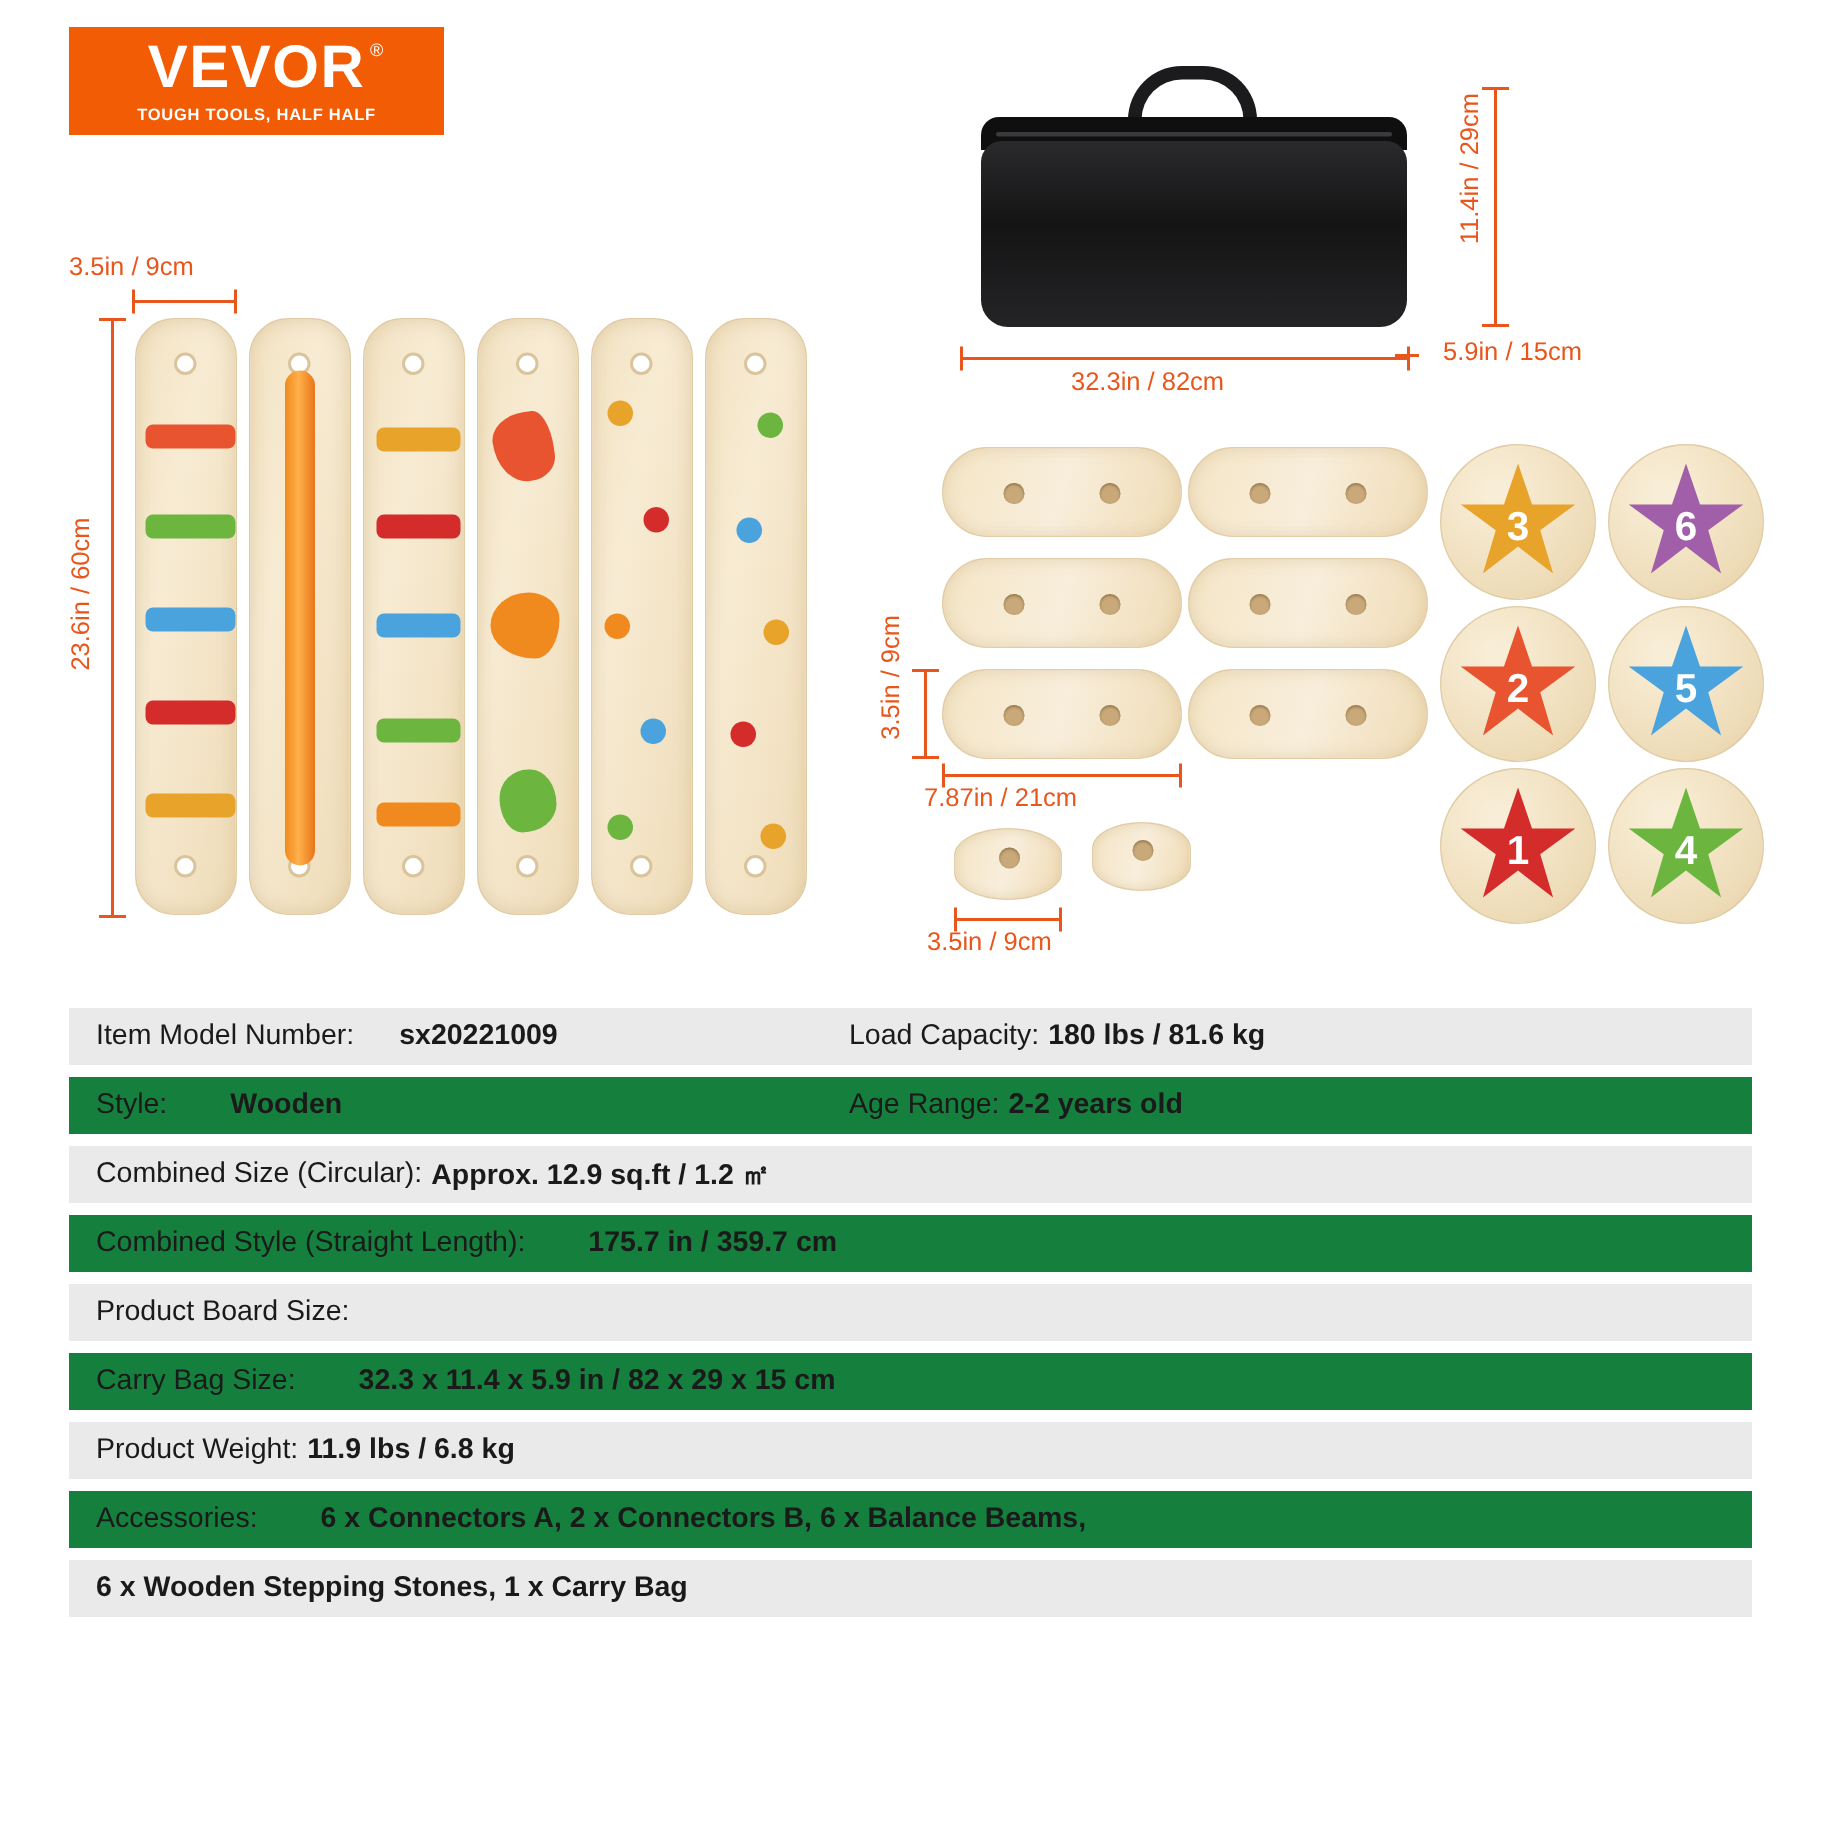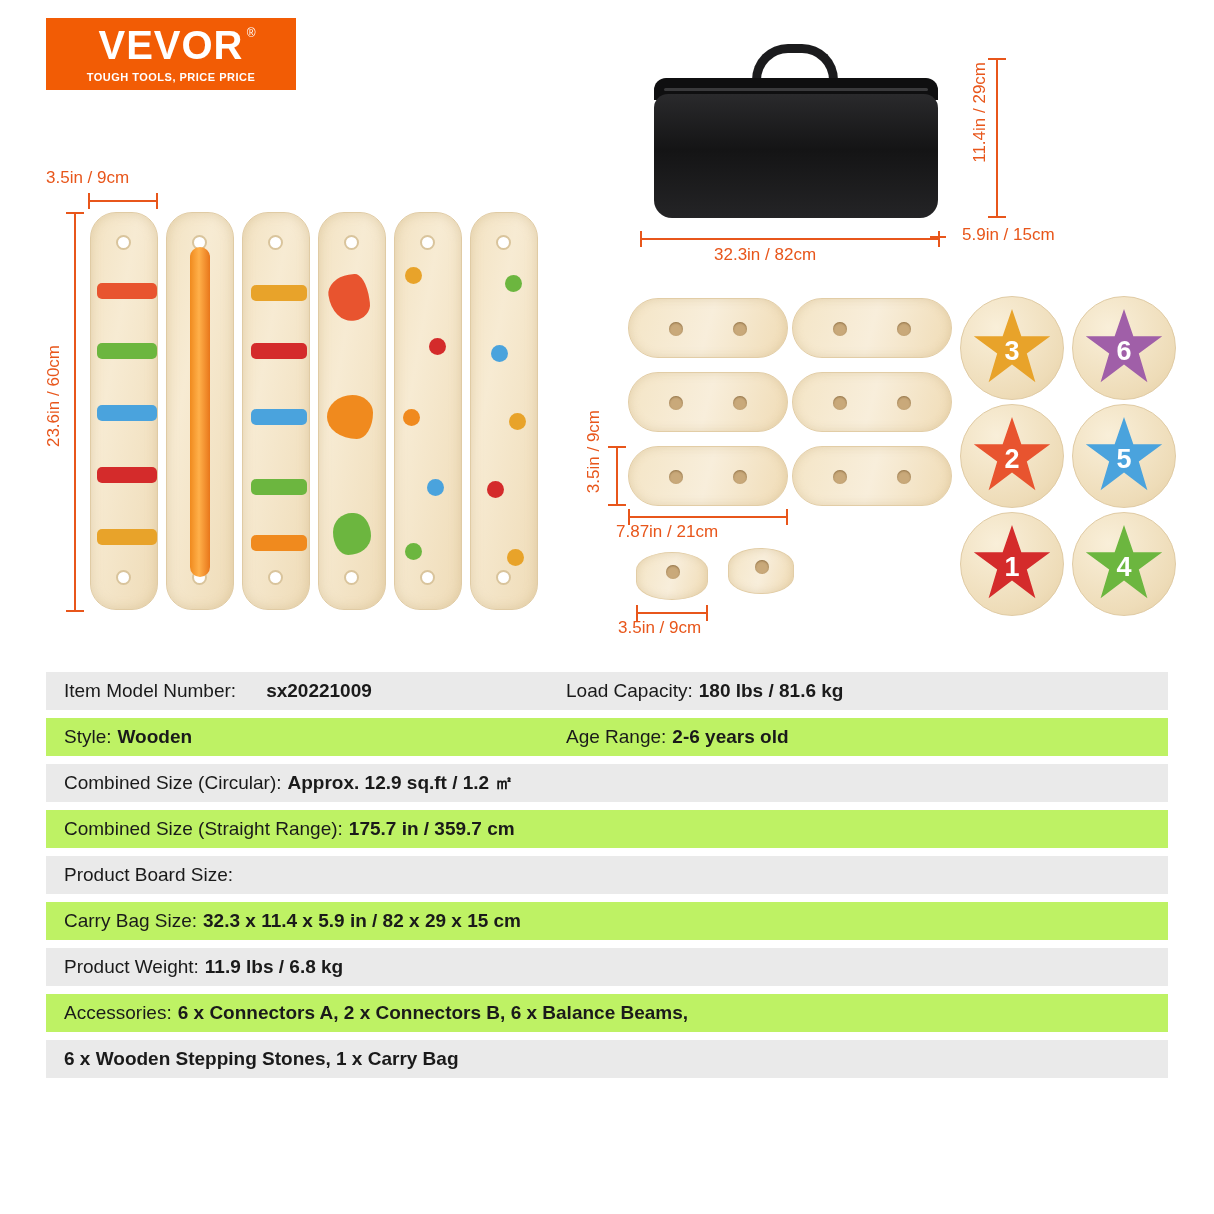--- a/index.html
+++ b/index.html
@@ -97,33 +97,33 @@
     border-radius: 40px 40px 0 0; background: transparent; }
   .bag-zip { position: absolute; height: 3px; background: #3a3a3c; border-radius:2px; }
 
   
   .specs { position: absolute; left: 46px; top: 672px; width: 1122px; }
   .spec-row {
     height: 38px; margin-bottom: 8px; background: #eaeaea;
     display: flex; align-items: center; padding-left: 18px;
     font-size: 19px; color: #1a1a1a;
   }
-  .spec-row.white { background: #bef264; }
+  .spec-row.white { background: #15803d; gap: 36px; }
   .spec-label { font-weight: normal; }
   .spec-value { font-weight: bold; margin-left: 6px; }
   .spec-col2 { position: absolute; left: 520px; display: flex; align-items: center; }
 </style>
 </head>
 <body>
 
 <div class="logo">
   <div class="logo-word">
     <span>VEVOR</span><span class="logo-reg">®</span>
   </div>
-  <div class="logo-tag">TOUGH TOOLS, PRICE PRICE</div>
+  <div class="logo-tag">TOUGH TOOLS, HALF HALF</div>
 </div>
 
 <div>
 
   <div class="dim" style="left:46px; top:168px;">3.5in / 9cm</div>
   <div class="rule-h" style="left:88px; top:200px; width:70px;"></div>
   <div class="tick-v" style="left:88px; top:193px; height:16px;"></div>
   <div class="tick-v" style="left:156px; top:193px; height:16px;"></div>
 
   <div class="dim-v" style="left:44px; top:345px;">23.6in / 60cm</div>
@@ -298,31 +298,31 @@
       <span class="spec-label">Load Capacity:</span>
       <span class="spec-value">180 lbs / 81.6 kg</span>
     </span>
   </div>
 
   <div class="spec-row white" style="position:relative;">
     <span class="spec-label">Style:</span>
     <span class="spec-value">Wooden</span>
     <span class="spec-col2">
       <span class="spec-label">Age Range:</span>
-      <span class="spec-value">2-6 years old</span>
+      <span class="spec-value">2-2 years old</span>
     </span>
   </div>
 
   <div class="spec-row">
     <span class="spec-label">Combined Size (Circular):</span>
     <span class="spec-value">Approx. 12.9 sq.ft / 1.2 ㎡</span>
   </div>
 
   <div class="spec-row white">
-    <span class="spec-label">Combined Size (Straight Range):</span>
+    <span class="spec-label">Combined Style (Straight Length):</span>
     <span class="spec-value">175.7 in / 359.7 cm</span>
   </div>
 
   <div class="spec-row">
     <span class="spec-label">Product Board Size:</span>
   </div>
 
   <div class="spec-row white">
     <span class="spec-label">Carry Bag Size:</span>
     <span class="spec-value">32.3 x 11.4 x 5.9 in / 82 x 29 x 15 cm</span>

